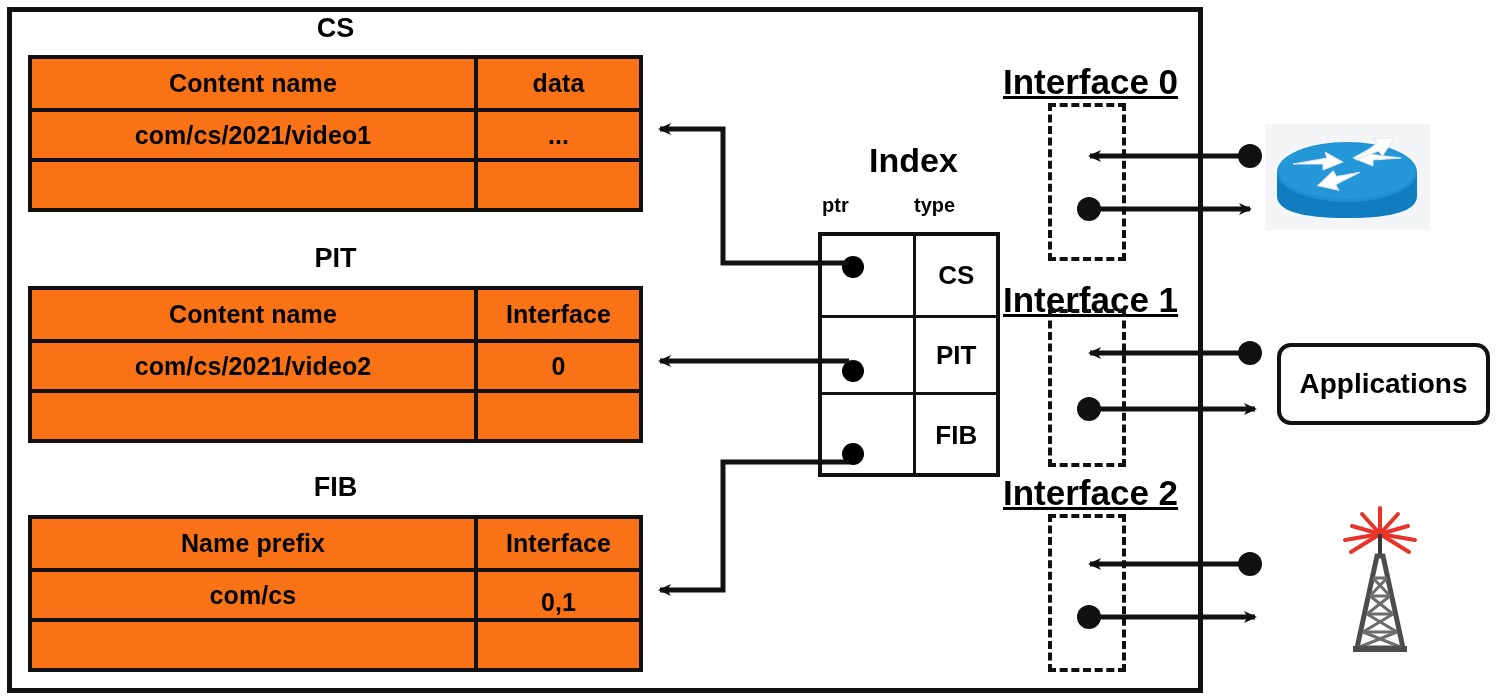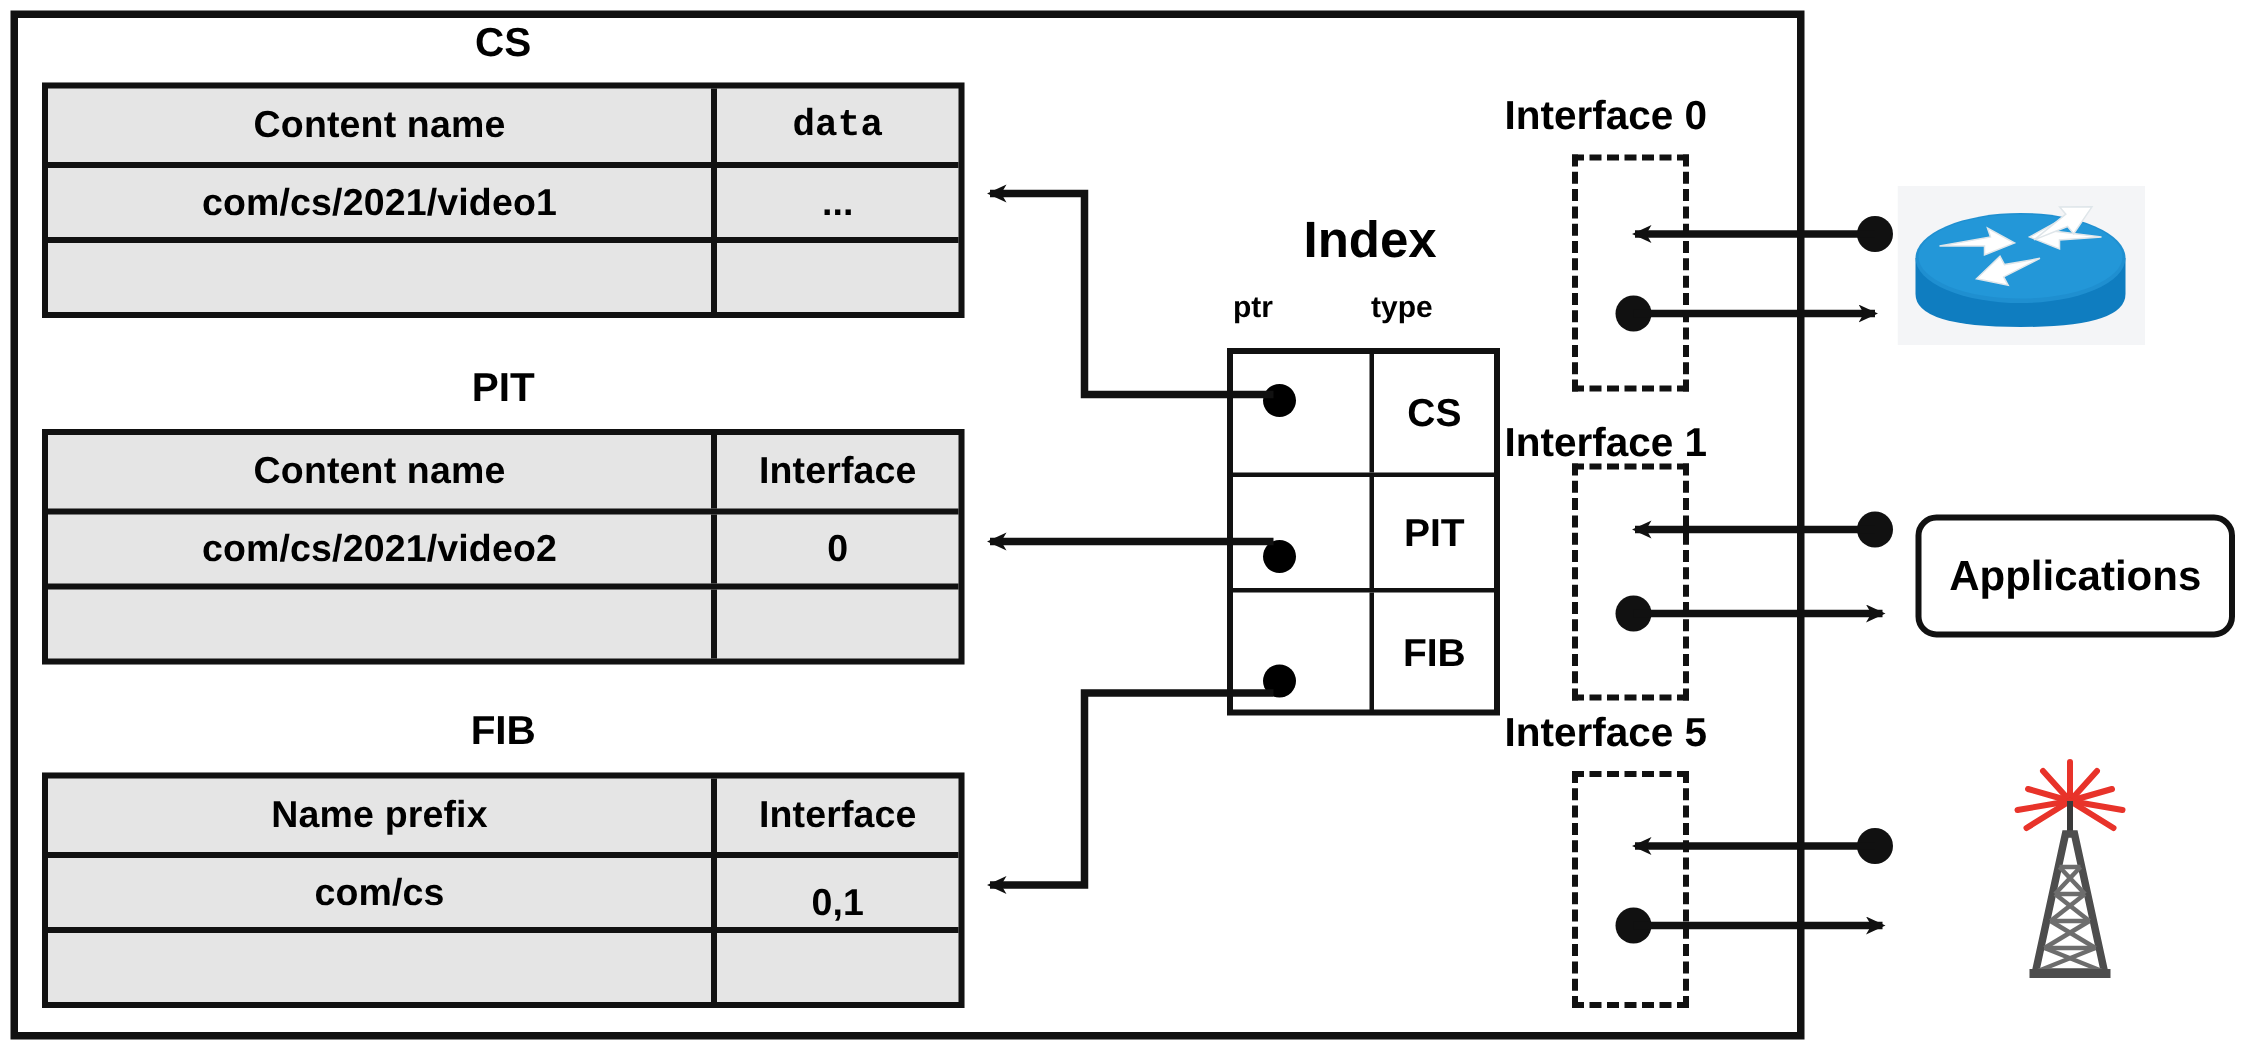--- a/index.html
+++ b/index.html
@@ -6,21 +6,21 @@
   body{width:1500px;height:699px;position:relative;overflow:hidden;
        font-family:"Liberation Sans", sans-serif;color:#000;}
 
   #stage{position:absolute;left:0;top:0;width:1500px;height:699px;}
 
   
   .router-box{position:absolute;left:7px;top:7px;width:1196px;height:686px;
               border:5px solid #111;box-sizing:border-box;background:transparent;}
 
   
-  .tbl{position:absolute;box-sizing:border-box;border:4px solid #111;background:#e5e5e5;}
+  .tbl{position:absolute;box-sizing:border-box;border:4px solid #111;background:#f97316;}
   .tbl .row{display:flex;box-sizing:border-box;width:100%;}
   .tbl .row + .row{border-top:4px solid #111;}
   .tbl .c1{box-sizing:border-box;border-right:4px solid #111;
            display:flex;align-items:center;justify-content:center;}
   .tbl .c2{box-sizing:border-box;display:flex;align-items:center;justify-content:center;}
   .tbl .cell-txt{font-size:25px;font-weight:600;letter-spacing:.1px;white-space:nowrap;}
   .tbl .cell-txt.hdr{font-weight:700;}
 
   .tbl-title{position:absolute;font-size:27px;font-weight:700;text-align:center;}
 
@@ -31,21 +31,21 @@
   .idx .ptrcell{box-sizing:border-box;border-right:3px solid #111;position:relative;}
   .idx .typecell{box-sizing:border-box;display:flex;align-items:center;justify-content:center;
                  font-size:26px;font-weight:600;}
   .dot{position:absolute;width:22px;height:22px;border-radius:50%;background:#000;}
 
   .idx-title{position:absolute;font-size:34px;font-weight:700;}
   .col-lbl{position:absolute;font-size:20px;font-weight:700;}
 
   
   .ifbox{position:absolute;box-sizing:border-box;border:4px dashed #111;background:transparent;}
-  .if-lbl{position:absolute;font-size:27px;font-weight:700;white-space:nowrap;}
+  .if-lbl{position:absolute;font-size:35px;font-weight:700;white-space:nowrap;text-decoration:underline;}
 
   
   .appbox{position:absolute;box-sizing:border-box;border:4px solid #111;border-radius:14px;
           background:#fff;display:flex;align-items:center;justify-content:center;
           font-size:28px;font-weight:600;}
 
   
   svg.lines{position:absolute;left:0;top:0;width:1500px;height:699px;overflow:visible;
             pointer-events:none;}
 
@@ -58,21 +58,21 @@
 <div id="stage">
 
   <div class="router-box"></div>
 
   <div class="tbl-title" style="left:28px;top:13px;width:615px;">CS</div>
   <div class="tbl" style="left:28px;top:55px;width:615px;height:157px;">
     <div class="row" style="height:49px;">
       <div class="c1" style="width:446px;">
         <span class="cell-txt hdr">Content name</span>
       </div>
-      <div class="c2" style="width:161px;font-family:Liberation Mono, monospace;">
+      <div class="c2" style="width:161px;">
         <span class="cell-txt hdr">data</span>
       </div>
     </div>
     <div class="row" style="height:50px;">
       <div class="c1" style="width:446px;">
         <span class="cell-txt">com/cs/2021/video1</span>
       </div>
       <div class="c2" style="width:161px;">
         <span class="cell-txt">...</span>
       </div>
@@ -173,21 +173,21 @@
       </div>
     </div>
   </div>
 
   <div class="if-lbl" style="left:1003px;top:62px;">Interface 0</div>
   <div class="ifbox" style="left:1048px;top:103px;width:78px;height:158px;"></div>
 
   <div class="if-lbl" style="left:1003px;top:268px;margin-top:12px;">Interface 1</div>
   <div class="ifbox" style="left:1048px;top:309px;width:78px;height:158px;"></div>
 
-  <div class="if-lbl" style="left:1003px;top:473px;">Interface 5</div>
+  <div class="if-lbl" style="left:1003px;top:473px;">Interface 2</div>
   <div class="ifbox" style="left:1048px;top:514px;width:78px;height:158px;"></div>
 
   <div class="appbox" style="left:1277px;top:343px;width:213px;height:82px;">
     <span>Applications</span>
   </div>
 
   <div class="icon-wrap" style="left:1265px;top:124px;width:165px;height:106px;">
     <svg width="165" height="106" viewBox="0 0 165 106">
       <rect x="0" y="0" width="165" height="106" fill="#f4f5f7"></rect>
 

